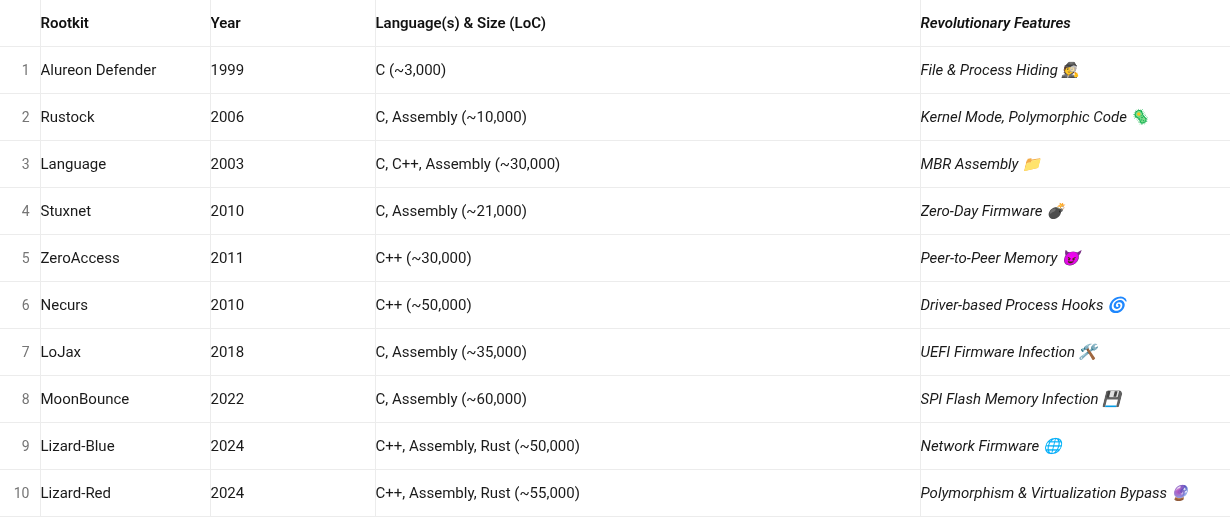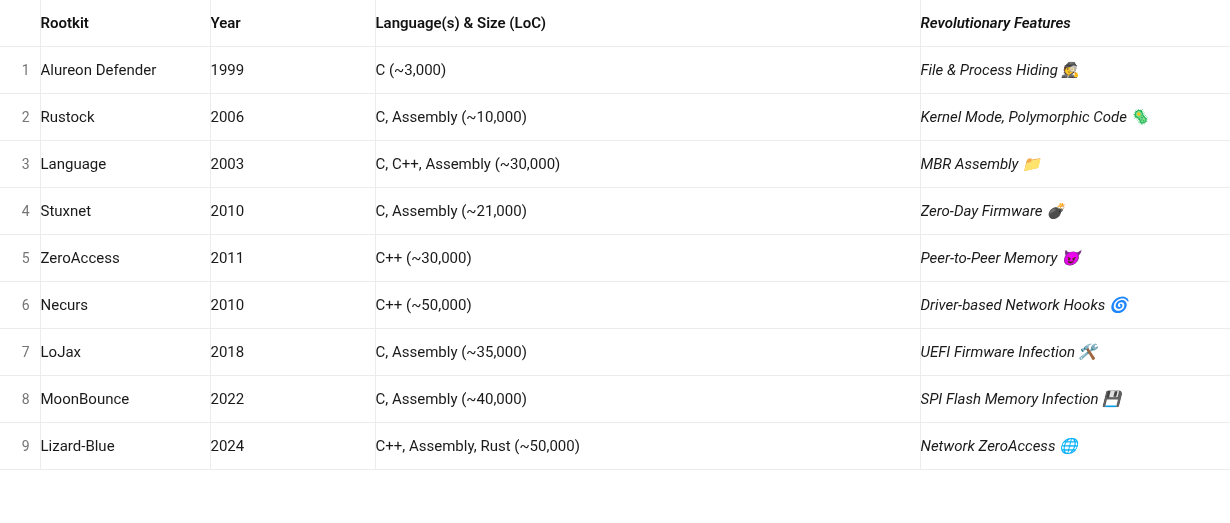--- a/index.html
+++ b/index.html
@@ -104,38 +104,45 @@
           <td>ZeroAccess</td>
           <td>2011</td>
           <td>C++ (~30,000)</td>
           <td>Peer-to-Peer Memory 😈</td>
         </tr>
         <tr>
           <td class="idx">6</td>
           <td>Necurs</td>
           <td>2010</td>
           <td>C++ (~50,000)</td>
-          <td>Driver-based Network Hooks 🌀</td>
+          <td>Driver-based Process Hooks 🌀</td>
         </tr>
         <tr>
           <td class="idx">7</td>
           <td>LoJax</td>
           <td>2018</td>
           <td>C, Assembly (~35,000)</td>
           <td>UEFI Firmware Infection 🛠️</td>
         </tr>
         <tr>
           <td class="idx">8</td>
           <td>MoonBounce</td>
           <td>2022</td>
-          <td>C, Assembly (~40,000)</td>
+          <td>C, Assembly (~60,000)</td>
           <td>SPI Flash Memory Infection 💾</td>
         </tr>
         <tr>
           <td class="idx">9</td>
           <td>Lizard-Blue</td>
           <td>2024</td>
           <td>C++, Assembly, Rust (~50,000)</td>
-          <td>Network ZeroAccess 🌐</td>
+          <td>Network Firmware 🌐</td>
+        </tr>
+        <tr>
+          <td class="idx">10</td>
+          <td>Lizard-Red</td>
+          <td>2024</td>
+          <td>C++, Assembly, Rust (~55,000)</td>
+          <td>Polymorphism &amp; Virtualization Bypass 🔮</td>
         </tr>
       </tbody>
   </table>
 </div>
 
 </body></html>

